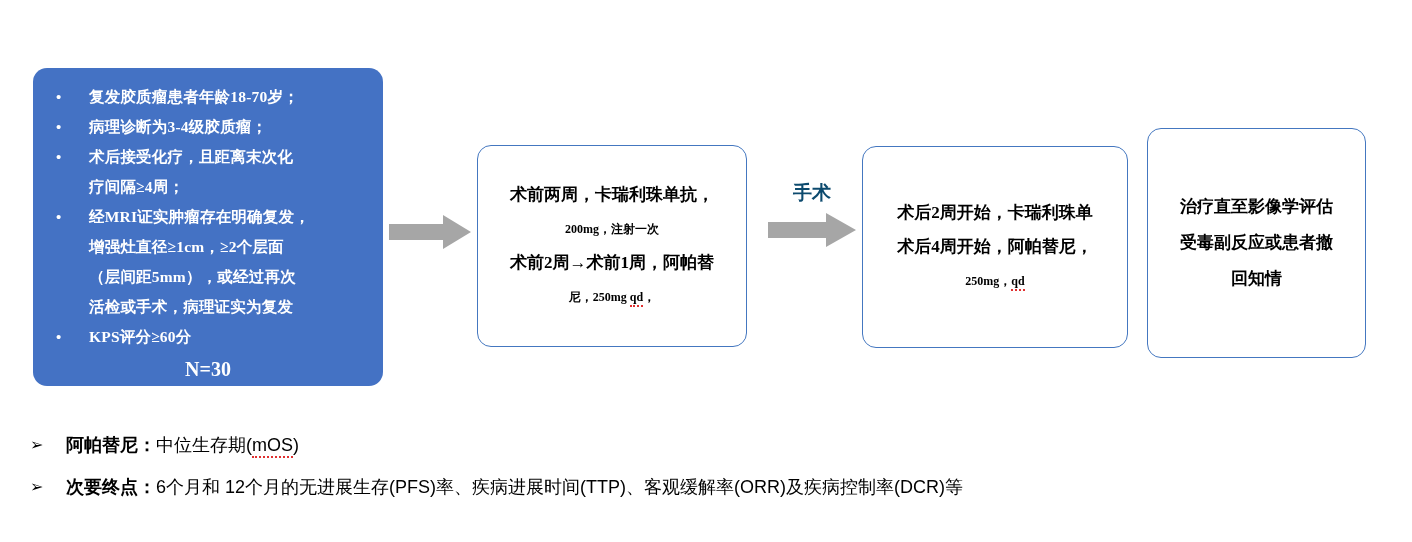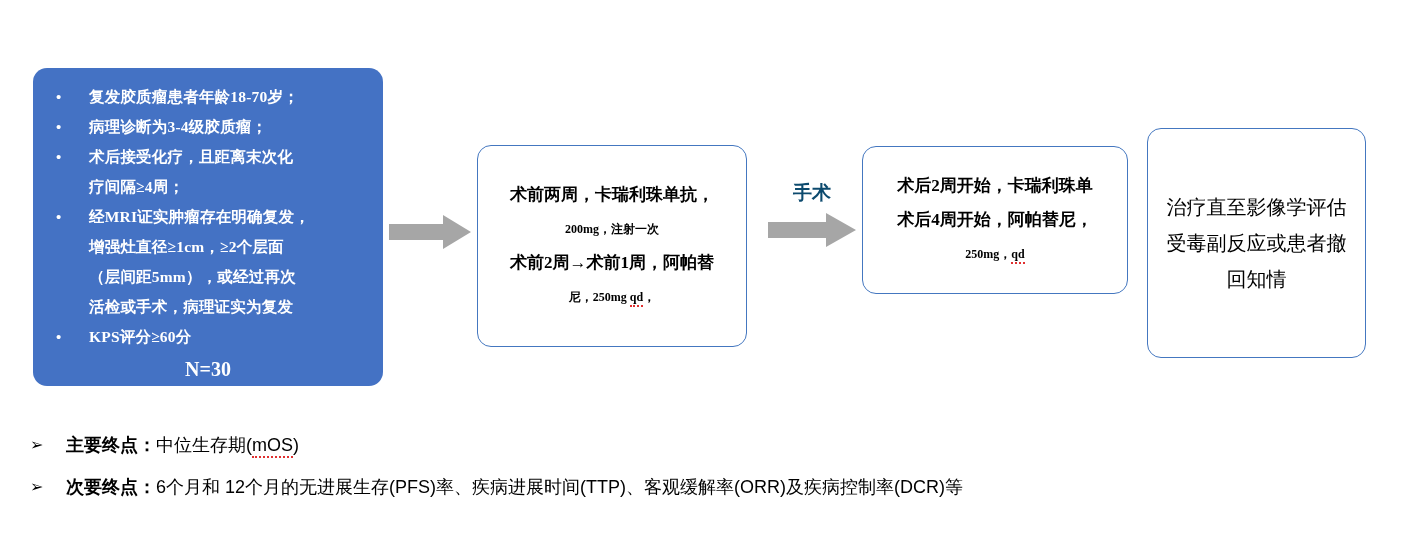--- a/index.html
+++ b/index.html
@@ -85,26 +85,26 @@
   .wline {
     font-size: 17px;
     line-height: 34px;
     font-weight: bold;
     color: #000000;
     white-space: nowrap;
   }
   .wline.sm { font-size: 12px; }
 
   #box-pre  { left: 477px; top: 145px; width: 270px; height: 202px; }
-  #box-post { left: 862px; top: 146px; width: 266px; height: 148px; }
+  #box-post { left: 862px; top: 146px; width: 266px; height: 202px; }
   #box-cont { left: 1147px; top: 128px; width: 219px; height: 230px; }
 
   #box-cont .wline {
-    font-weight: normal;
-    font-size: 20px;
+    font-weight: bold;
+    font-size: 17px;
     line-height: 36px;
     font-family: "Liberation Sans", "DejaVu Sans", sans-serif;
   }
 
   .sq {
     border-bottom: 2px dotted #E03030;
     padding-bottom: 1px;
   }
 
   
@@ -236,21 +236,21 @@
     <div class="wbox-inner">
       <div class="wline">治疗直至影像学评估</div>
       <div class="wline">受毒副反应或患者撤</div>
       <div class="wline">回知情</div>
     </div>
   </div>
 
   <div class="endpoints">
     <div class="ep-row">
       <span class="ep-marker">➢</span>
-      <span class="ep-label">主要终点：</span><span class="ep-text">中位生存期(<span class="sq">mOS</span>)</span>
+      <span class="ep-label">阿帕替尼：</span><span class="ep-text">中位生存期(<span class="sq">mOS</span>)</span>
     </div>
     <div class="ep-row">
       <span class="ep-marker">➢</span>
       <span class="ep-label">次要终点：</span><span class="ep-text">6个月和 12个月的无进展生存(PFS)率、疾病进展时间(TTP)、客观缓解率(ORR)及疾病控制率(DCR)等</span>
     </div>
   </div>
 
 </div>
 
 </body></html>

